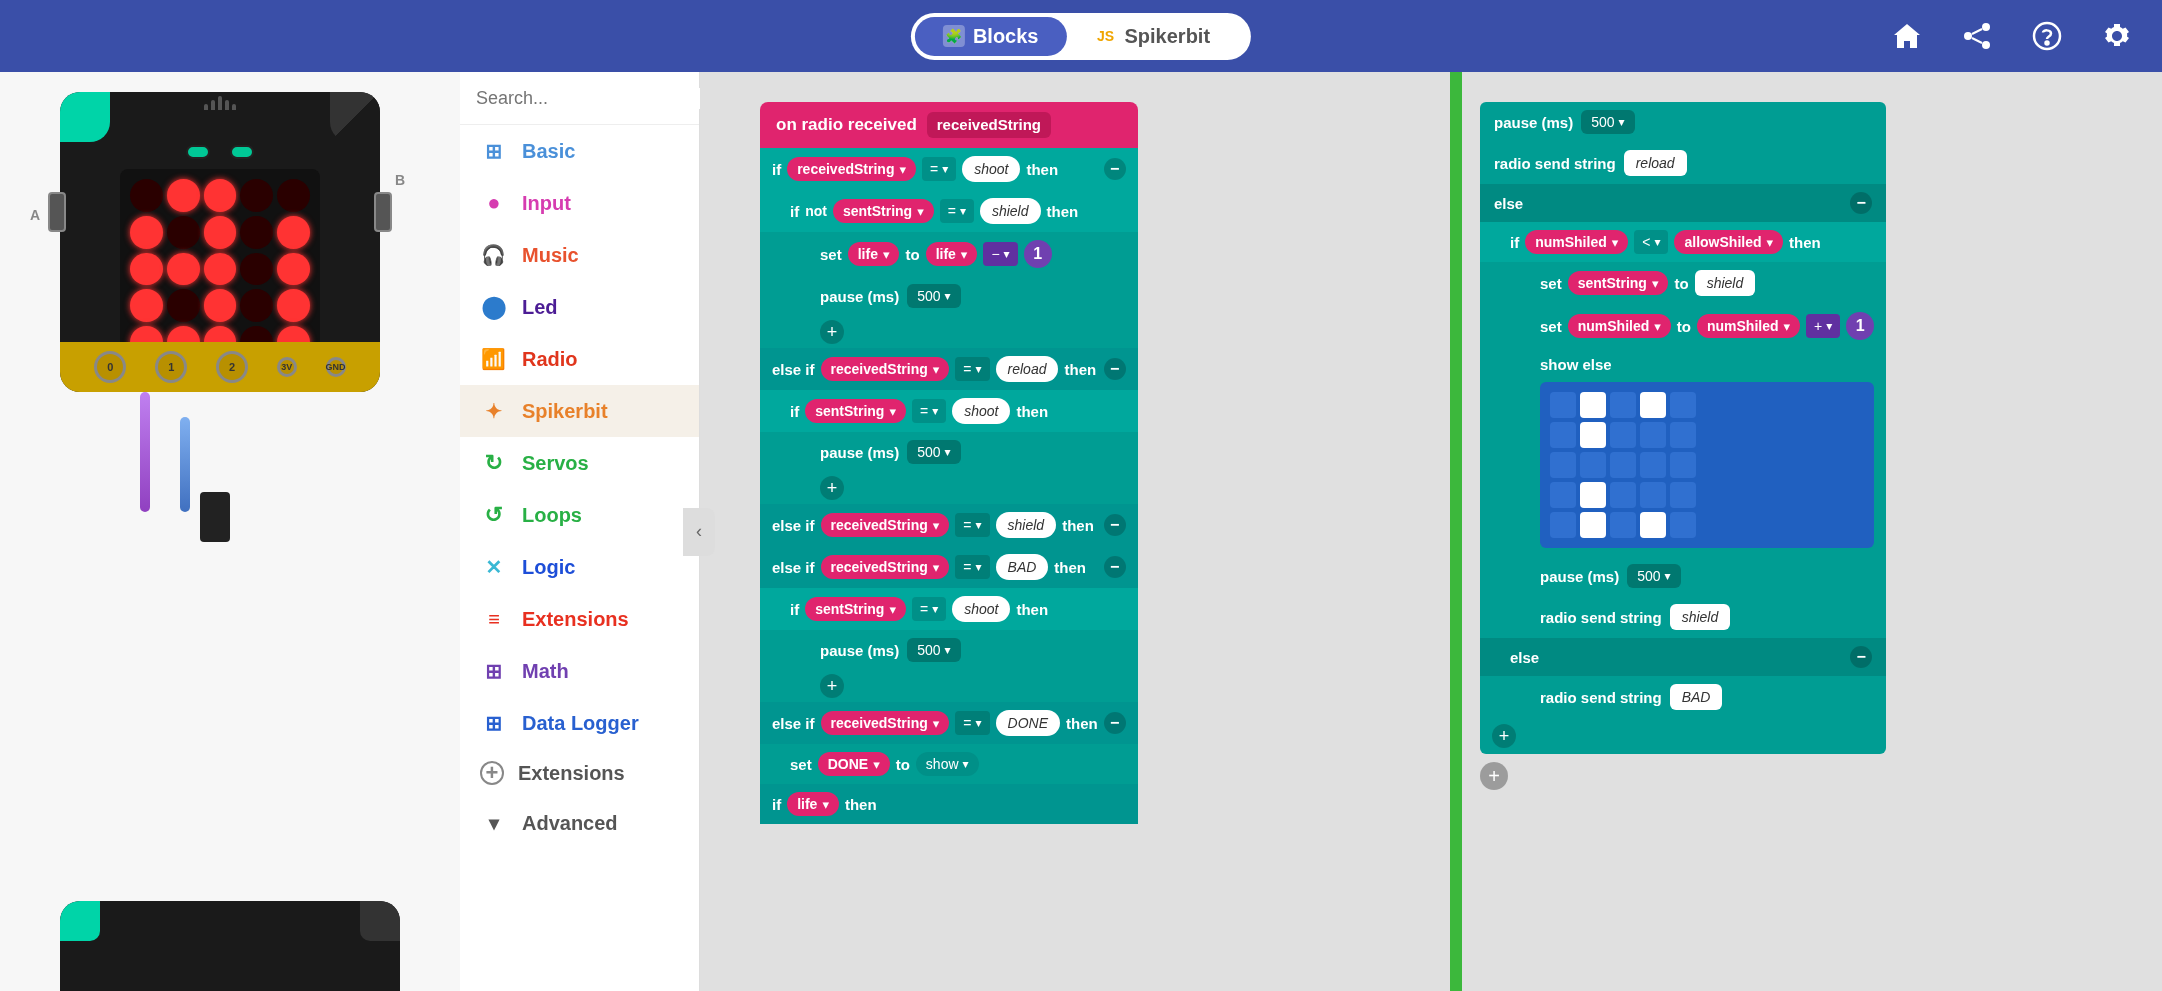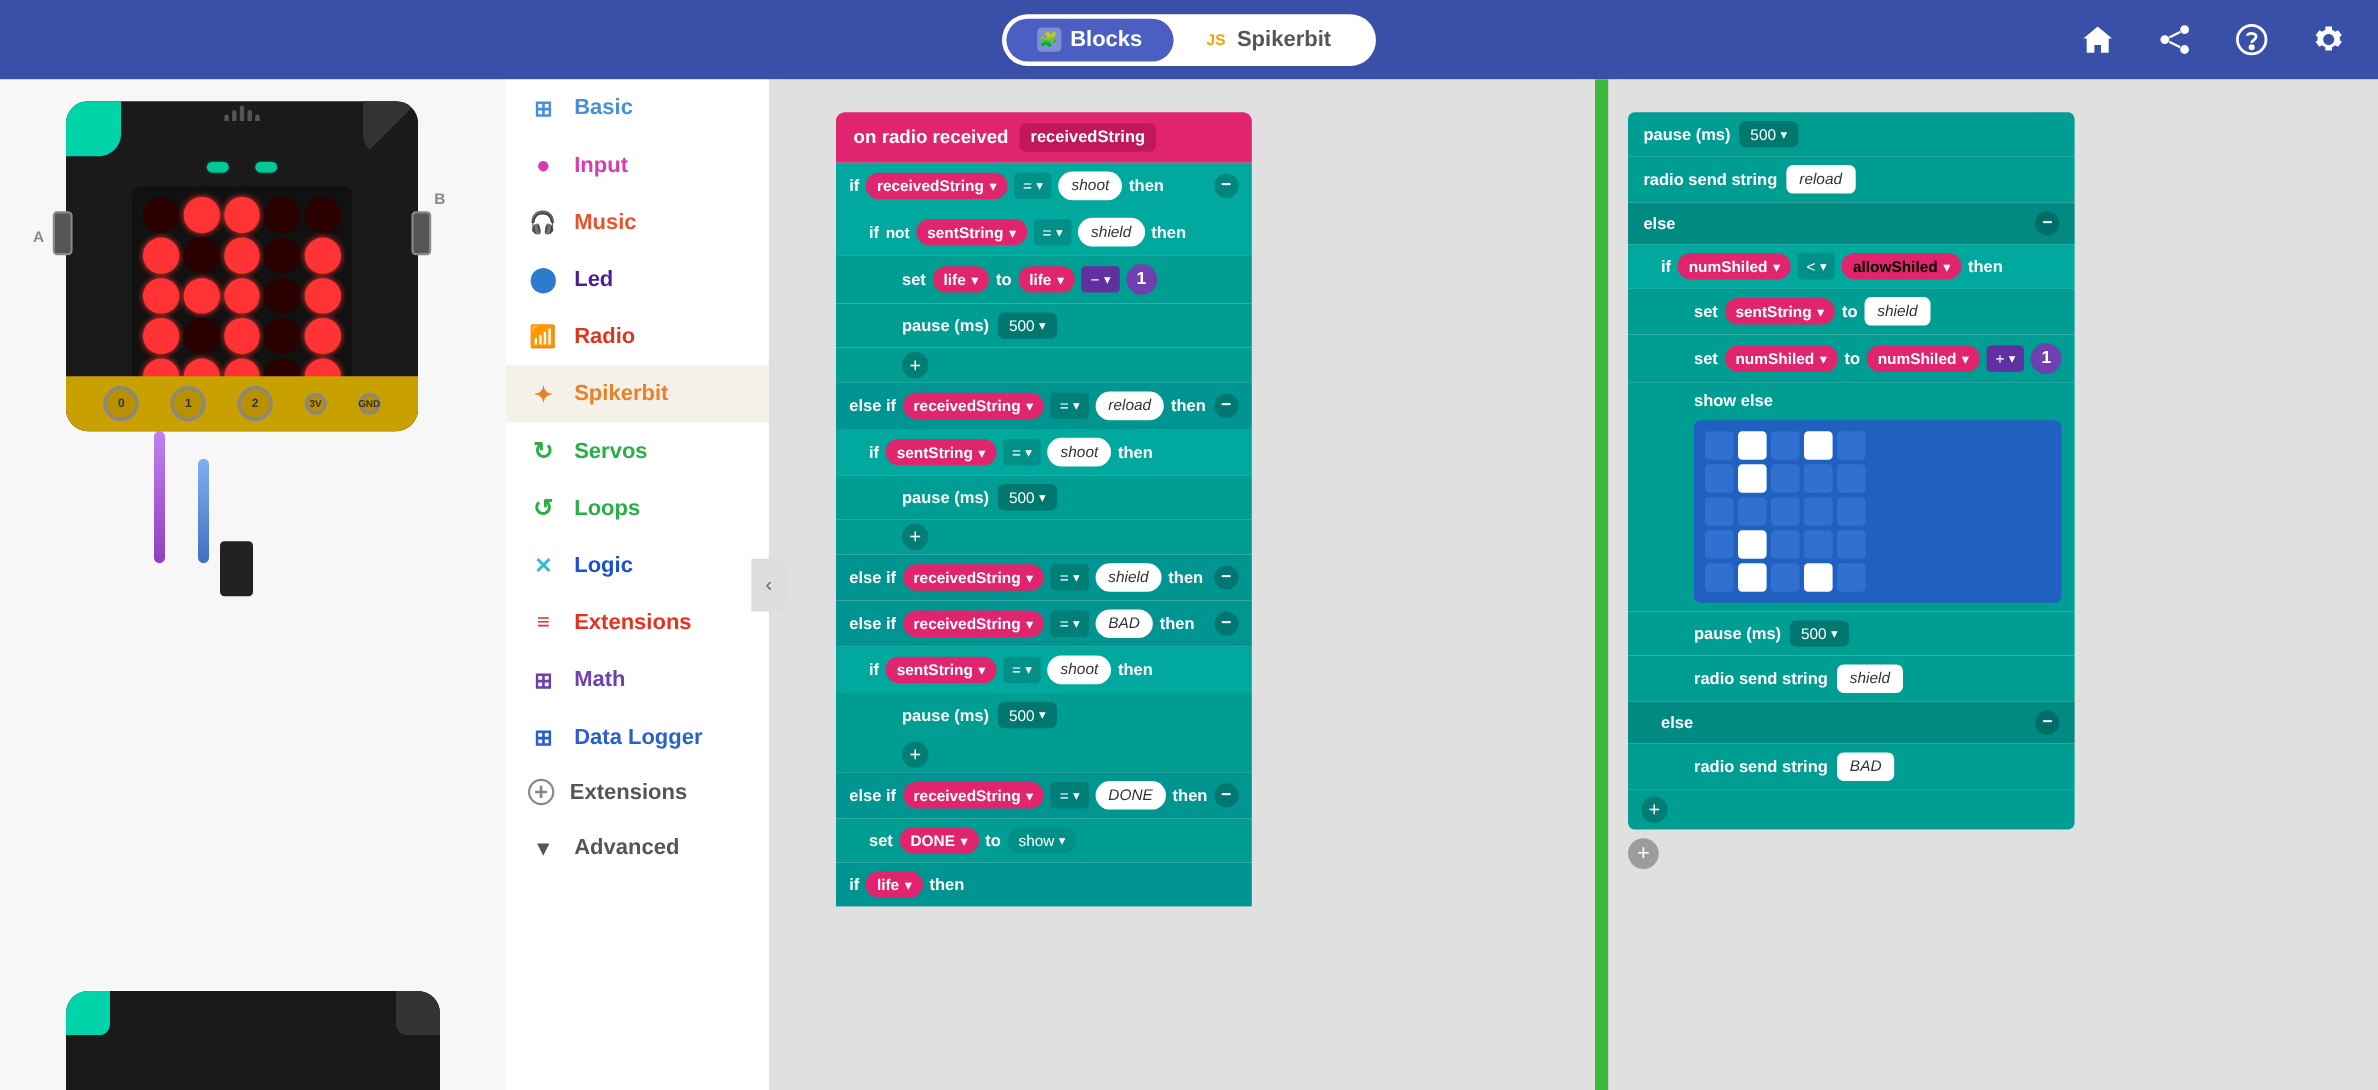--- a/index.html
+++ b/index.html
@@ -447,20 +447,24 @@
       </div>
     </div>
 
     <div style="position:absolute;bottom:0;left:60px;width:340px;height:90px;background:#1a1a1a;border-radius:20px 20px 0 0;overflow:hidden;">
       <div style="position:absolute;top:0;left:0;width:40px;height:40px;background:#00d4a8;border-radius:18px 0 10px 0;"></div>
       <div style="position:absolute;top:0;right:0;width:40px;height:40px;background:#333;border-radius:0 18px 0 10px;"></div>
     </div>
   </div>
 
   <div class="sidebar">
+    <div class="search-bar">
+      <input class="search-input" type="text" placeholder="Search..." style="">
+      <span class="search-icon">🔍</span>
+    </div>
     <div class="sidebar-scroll">
       <div class="sidebar-item">
         <span class="item-icon" style="color:#4a90d9;">⊞</span>
         <span style="color:#4a90d9;">Basic</span>
       </div>
       <div class="sidebar-item">
         <span class="item-icon" style="font-size:22px;color:#d63cb0;">●</span>
         <span style="color:#d63cb0;">Input</span>
       </div>
       <div class="sidebar-item">
@@ -787,21 +791,21 @@
           <span style="color:white;font-size:15px;font-weight:700;">if</span>
           <div style="background:#e0246e;border-radius:20px;padding:4px 10px;display:flex;align-items:center;gap:5px;">
             <span style="color:white;font-size:14px;font-weight:700;">numShiled</span>
             <span style="color:white;font-size:13px;">▾</span>
           </div>
           <div style="background:#009088;border-radius:4px;padding:4px 8px;display:flex;align-items:center;gap:4px;">
             <span style="color:white;font-size:14px;">&lt;</span>
             <span style="color:white;font-size:12px;">▾</span>
           </div>
           <div style="background:#e0246e;border-radius:20px;padding:4px 10px;display:flex;align-items:center;gap:5px;">
-            <span style="color:#000000;font-size:14px;font-weight:700;">allowShiled</span>
+            <span style="color:#ffffff;font-size:14px;font-weight:700;">allowShiled</span>
             <span style="color:white;font-size:13px;">▾</span>
           </div>
           <span style="color:white;font-size:15px;font-weight:700;">then</span>
         </div>
 
         <div style="background:#009d93;padding:8px 12px;padding-left:60px;display:flex;align-items:center;gap:6px;">
           <span style="color:white;font-size:15px;font-weight:700;">set</span>
           <div style="background:#e0246e;border-radius:20px;padding:4px 10px;display:flex;align-items:center;gap:5px;">
             <span style="color:white;font-size:14px;font-weight:700;">sentString</span>
             <span style="color:white;font-size:13px;">▾</span>

